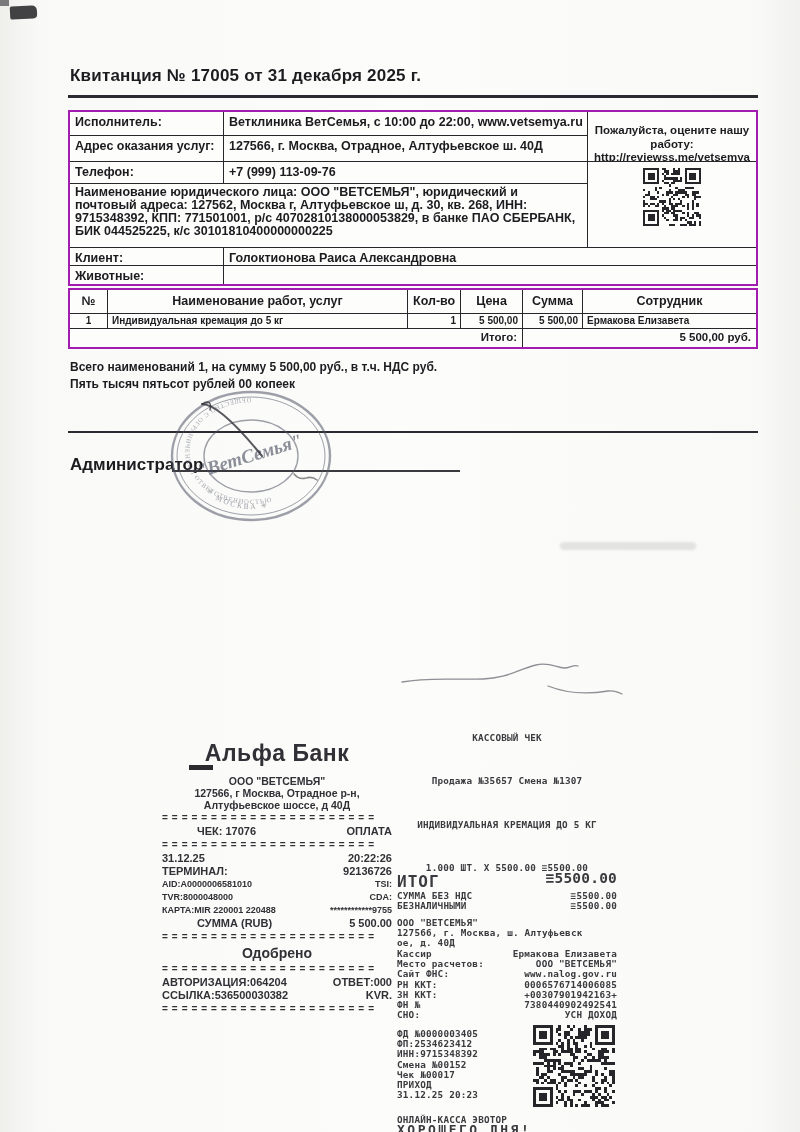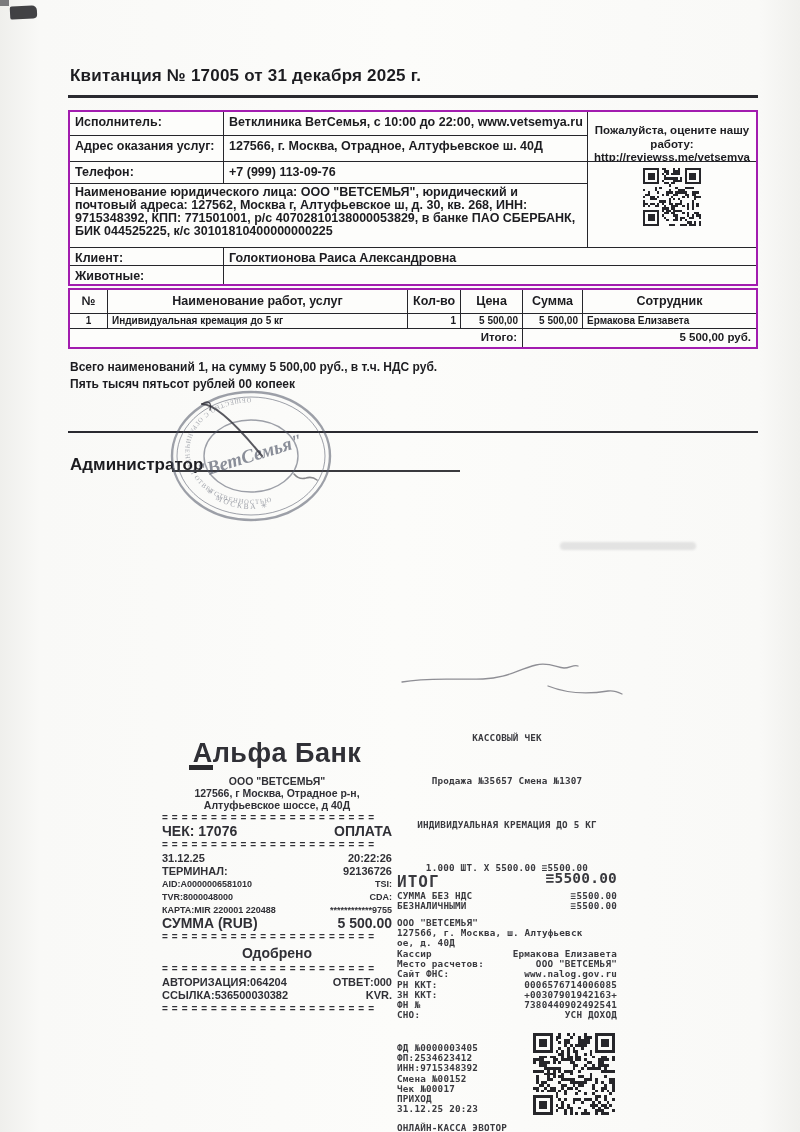--- a/index.html
+++ b/index.html
@@ -30,35 +30,35 @@
   .tot{font-size:11.5px;font-weight:700;text-align:right;padding:2px 5px 0 5px;}
   .summary{left:70px;font-size:12px;font-weight:600;white-space:nowrap;}
   .admin{left:70px;top:455px;font-size:17px;font-weight:700;}
   svg[data-qr] rect{fill:#26262a;}
   .doc-qr{width:60px;height:58px;}
   .smudge{left:560px;top:542px;width:136px;height:8px;background:rgba(120,120,126,.18);border-radius:4px;filter:blur(1px);}
   .blot{left:10px;top:6px;width:27px;height:13px;background:#222226;opacity:.85;border-radius:2px 5px 4px 2px;transform:rotate(-3deg);}
   .blot2{left:0px;top:0px;width:9px;height:6px;background:#2c2c30;opacity:.6;}
   
   .slip{left:162px;top:738px;width:230px;color:#303036;filter:blur(.35px);font-family:"Liberation Sans",sans-serif;}
-  .slip .logo{font-size:27px;font-weight:700;text-align:center;letter-spacing:.5px;position:relative;line-height:30px;}
+  .slip .logo{font-size:23px;font-weight:700;text-align:center;letter-spacing:.5px;position:relative;line-height:30px;}
   .slip .logo-bar{position:absolute;left:27px;bottom:-2px;width:24px;height:5px;background:#2b2b2f;}
   .slip .c10{font-size:10.5px;text-align:center;line-height:12px;font-weight:600;}
   .slip .sep{font-size:10px;font-weight:700;letter-spacing:.6px;white-space:nowrap;overflow:hidden;line-height:10px;margin:2px 0;}
   .slip .row{display:flex;justify-content:space-between;line-height:13px;font-weight:600;}
-  .f13{font-size:14px;font-weight:700;} .f11{font-size:11px;} .f9{font-size:9px;line-height:10.5px;}
+  .f13{font-size:11px;font-weight:700;margin-left:35px;} .f11{font-size:11px;} .f9{font-size:9px;line-height:10.5px;}
   .slip .ok{font-size:14px;font-weight:700;text-align:center;line-height:18px;}
   
   .cash{left:397px;top:700px;width:220px;color:#3a3a3f;filter:blur(.3px);
         font-family:"DejaVu Sans Mono",monospace;font-size:9.3px;line-height:10.3px;font-weight:600;letter-spacing:.2px;}
   .cash .c{text-align:center;white-space:nowrap;margin-top:33px;}
   .cash .row{display:flex;justify-content:space-between;white-space:nowrap;}
   .cash .big{font-size:16px;line-height:18px;font-weight:700;letter-spacing:1px;}
   .cash .bigv{font-size:14.5px;font-weight:700;}
-  .cash .cols{display:flex;justify-content:space-between;align-items:flex-end;margin-top:10px;}
+  .cash .cols{display:flex;justify-content:space-between;align-items:center;margin-top:2px;}
   .cash .bye{font-size:13px;font-weight:700;letter-spacing:2.5px;}
   .cash-qr{width:86px;height:82px;margin-top:2px;}
   .nw{white-space:nowrap;}
 </style>
 </head>
 <body>
 
 <div class="page">
 
   <div class="abs blot"></div>

